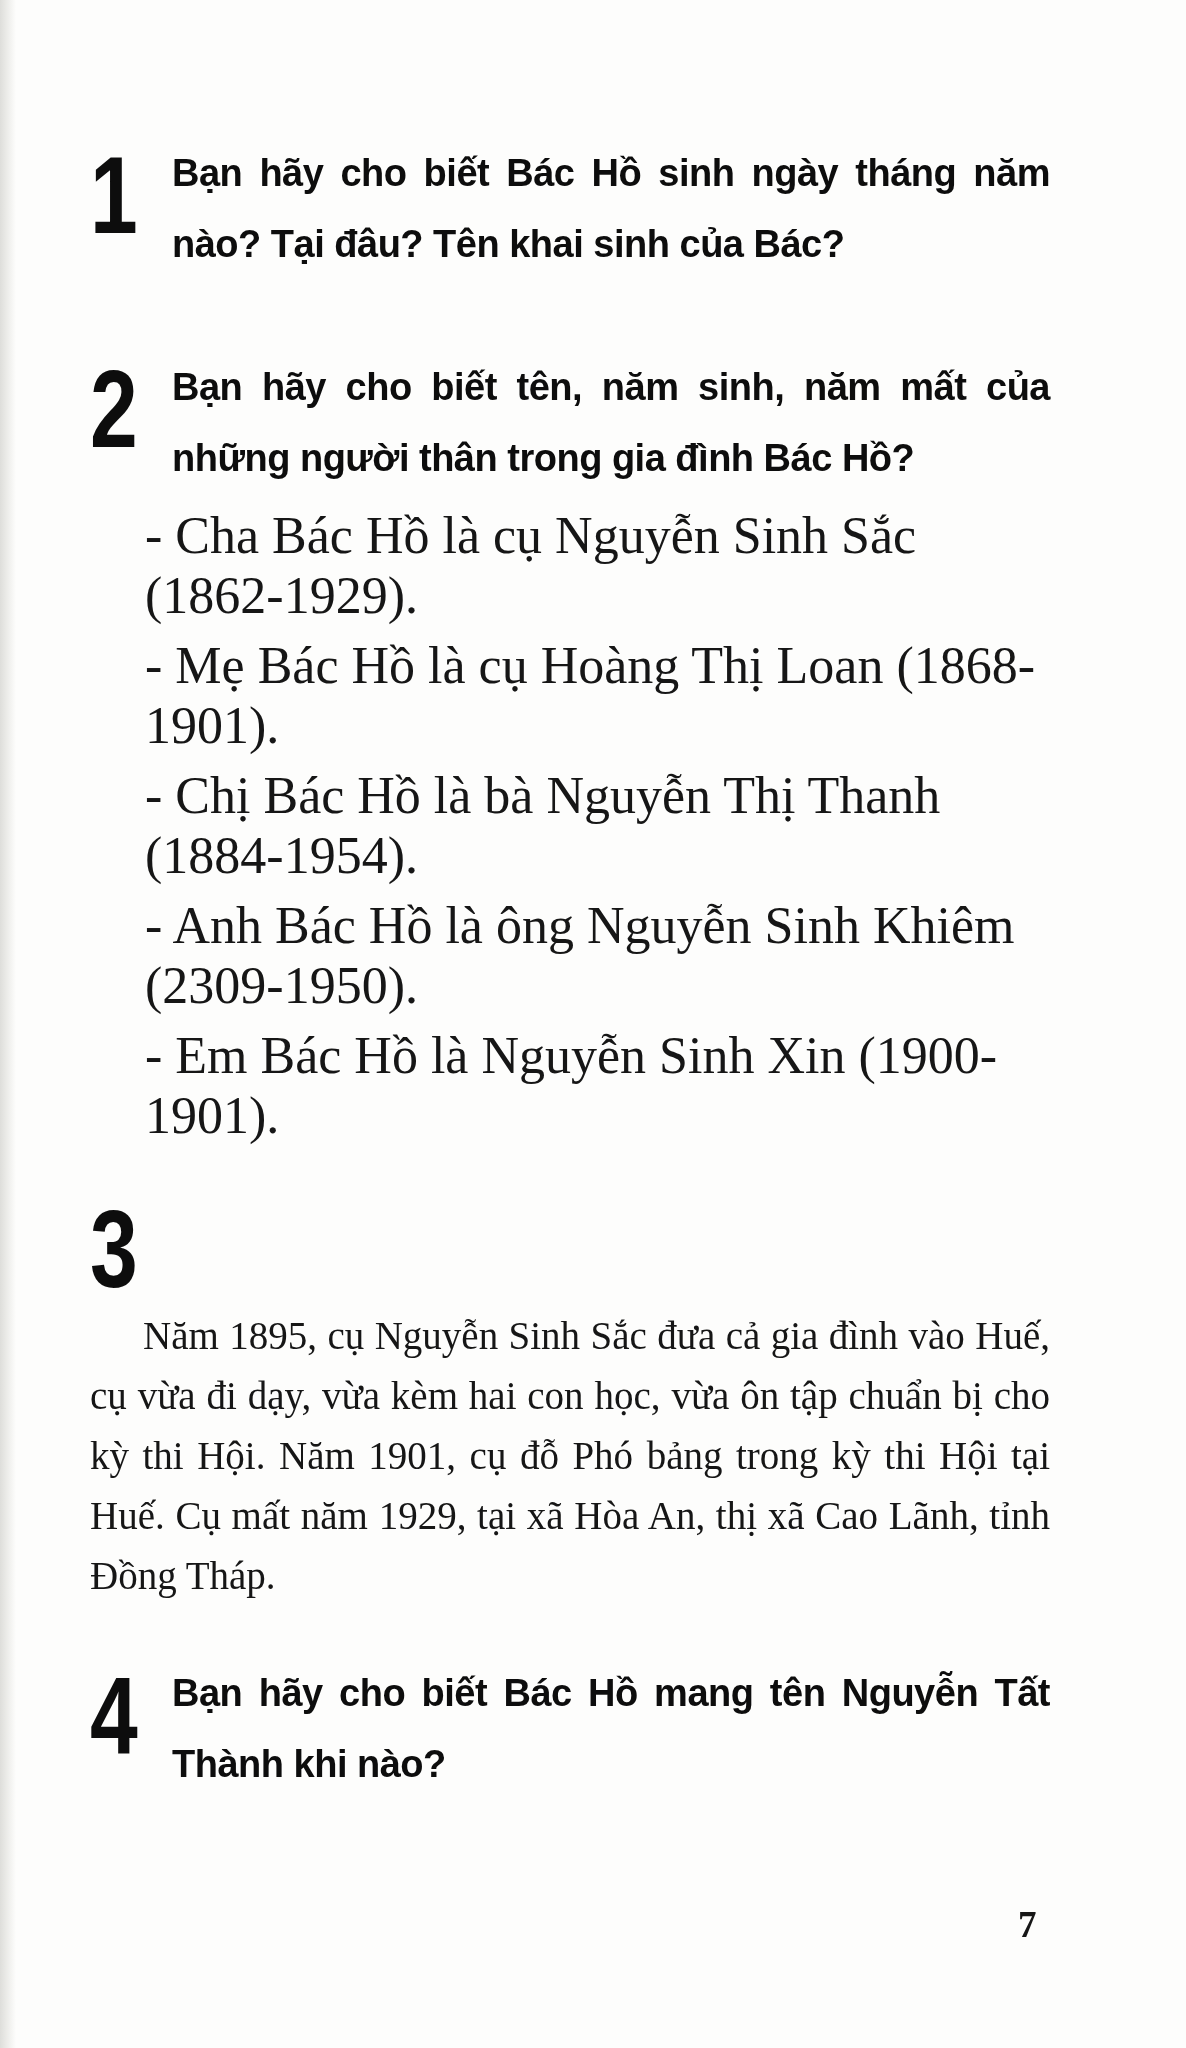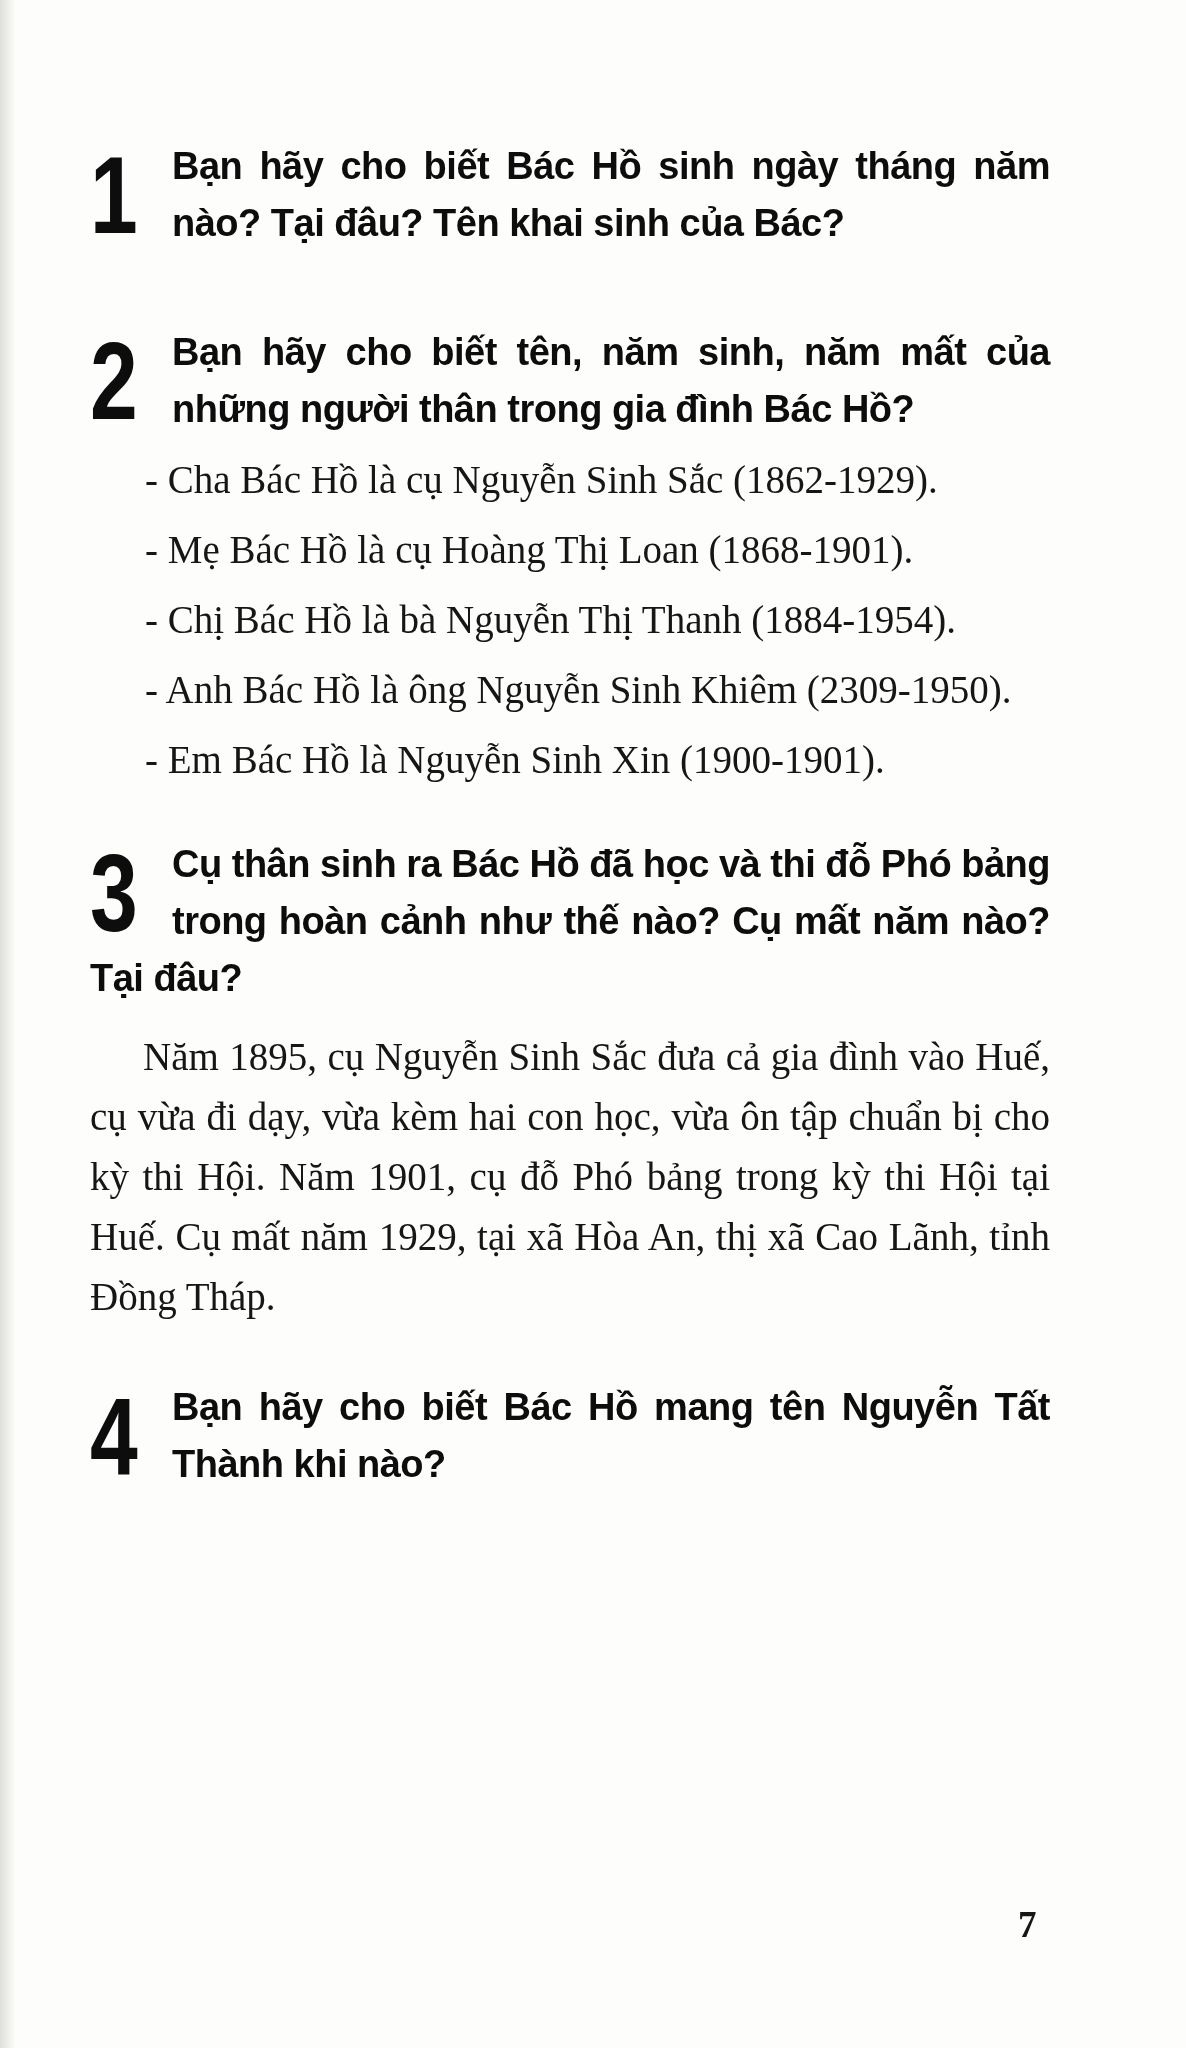--- a/index.html
+++ b/index.html
@@ -50,21 +50,21 @@
     font-size: 110px;
     line-height: 114px;
     color: var(--heading);
     transform: scaleX(.78);
     transform-origin: 0 50%;
   }
   .q-text {
     font-family: "Liberation Sans", sans-serif;
     font-weight: 700;
     font-size: 38px;
-    line-height: 57px;
+    line-height: 71px;
     letter-spacing: -0.5px;
     text-align: justify;
     color: var(--heading);
   }
   .answer {
     clear: both;
     margin: 0;
     font-family: "Liberation Serif", serif;
     font-size: 39px;
     line-height: 60px;
@@ -77,21 +77,21 @@
   .qa-4 .answer { margin-top: 22px; }
 
   .answer-list {
     clear: both;
     margin-top: 12px;
   }
   .list-item {
     margin: 0 0 10px 0;
     padding-left: 55px;
     font-family: "Liberation Serif", serif;
-    font-size: 39px;
+    font-size: 52px;
     line-height: 60px;
     color: var(--text);
   }
   .page-number {
     position: absolute;
     left: 1018px;
     top: 1903px;
     font-family: "Liberation Serif", serif;
     font-size: 37px;
     font-weight: 700;
@@ -118,21 +118,20 @@
         <p class="list-item">- Cha Bác Hồ là cụ Nguyễn Sinh Sắc (1862-1929).</p>
         <p class="list-item">- Mẹ Bác Hồ là cụ Hoàng Thị Loan (1868-1901).</p>
         <p class="list-item">- Chị Bác Hồ là bà Nguyễn Thị Thanh (1884-1954).</p>
         <p class="list-item">- Anh Bác Hồ là ông Nguyễn Sinh Khiêm (2309-1950).</p>
         <p class="list-item">- Em Bác Hồ là Nguyễn Sinh Xin (1900-1901).</p>
       </div>
     </section>
 
     <section class="qa qa-3">
       <div class="q-number">3</div>
-      <div class="q-text">Cụ thân sinh ra Bác Hồ đã học và thi đỗ Phó bảng trong hoàn cảnh như thế nào? Cụ mất năm nào? Tại đâu?</div>
       <p class="answer indent">Năm 1895, cụ Nguyễn Sinh Sắc đưa cả gia đình vào Huế, cụ vừa đi dạy, vừa kèm hai con học, vừa ôn tập chuẩn bị cho kỳ thi Hội. Năm 1901, cụ đỗ Phó bảng trong kỳ thi Hội tại Huế. Cụ mất năm 1929, tại xã Hòa An, thị xã Cao Lãnh, tỉnh Đồng Tháp.</p>
     </section>
 
     <section class="qa qa-4">
       <div class="q-number">4</div>
       <div class="q-text">Bạn hãy cho biết Bác Hồ mang tên Nguyễn Tất Thành khi nào?</div>
     </section>
 
   </main>
 

